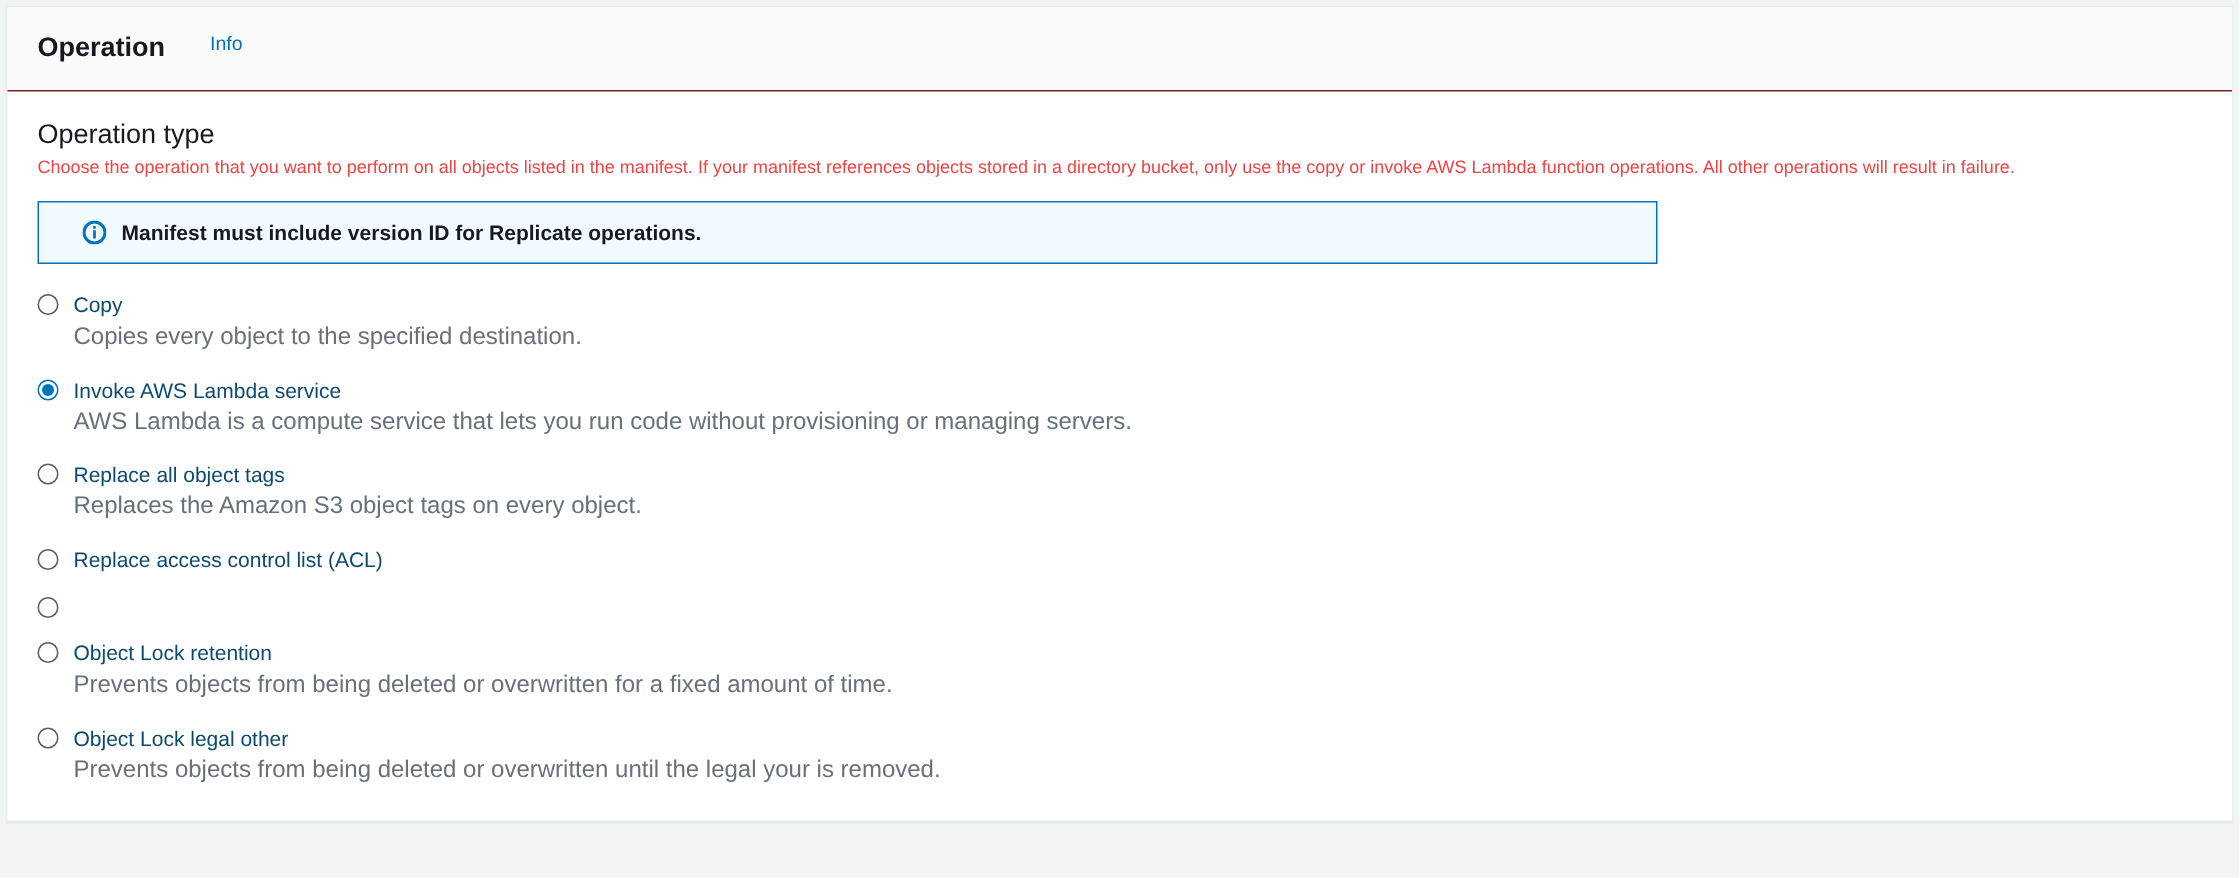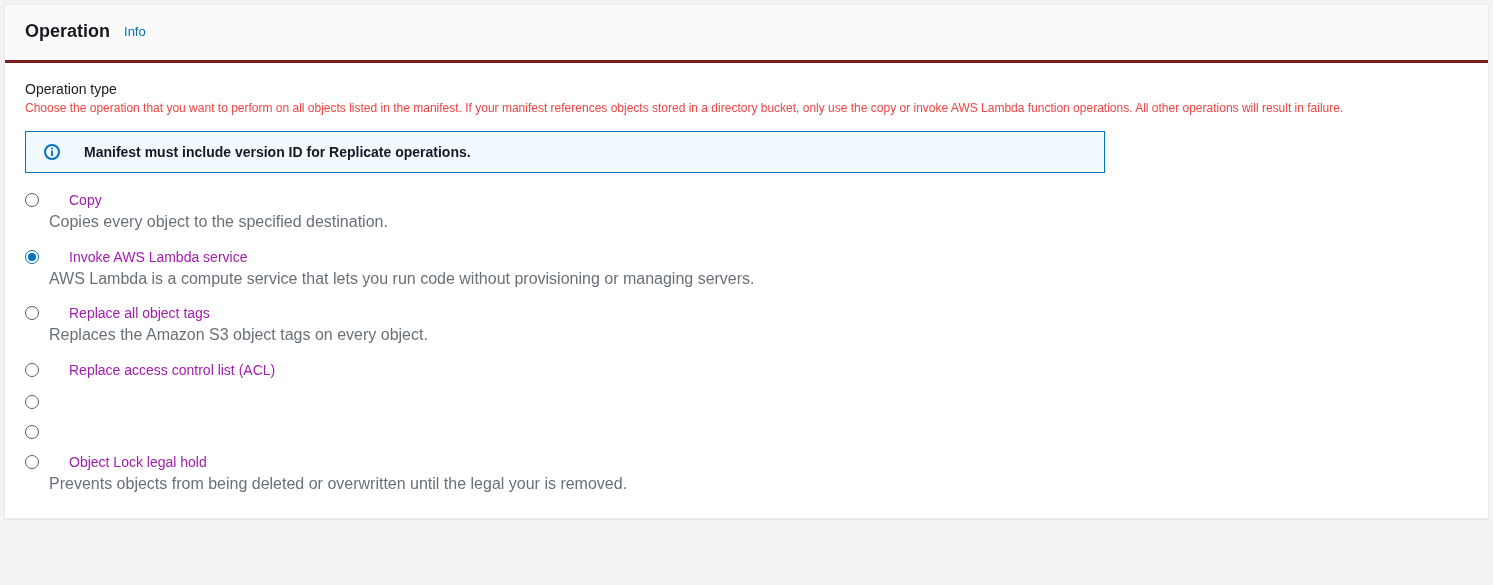--- a/index.html
+++ b/index.html
@@ -10,60 +10,60 @@
       font-size: 14px;
       padding: 4px;
     }
     .panel {
       background: #fff;
       border: 1px solid #eaeded;
       box-shadow: 0 1px 1px rgba(0,0,0,0.05);
     }
     .panel-header {
       padding: 16px 20px 18px 20px;
-      border-bottom: 3px solid #7f1d1d;
+      border-bottom: 1px solid #7f1d1d;
       display: flex;
-      align-items: center;
-      gap: 14px;
+      align-items: flex-start;
+      gap: 30px;
       background: #fafafa;
     }
     .panel-title {
       font-size: 18px;
       font-weight: 700;
       color: #16191f;
     }
     .info-link {
       color: #0073bb;
       font-size: 13px;
       font-weight: 400;
       text-decoration: none;
       cursor: pointer;
     }
     .panel-body {
       padding: 18px 20px 22px 20px;
     }
     .section-label {
-      font-size: 14px;
+      font-size: 18px;
       font-weight: 400;
       color: #16191f;
       margin-bottom: 2px;
     }
     .section-desc {
       font-size: 12px;
       color: #ef4444;
       line-height: 1.5;
       margin-bottom: 14px;
     }
     .alert {
       border: 1px solid #0073bb;
       background: #f1faff;
-      padding: 12px 18px;
+      padding: 12px 29px;
       display: flex;
       align-items: flex-end;
-      gap: 24px;
+      gap: 10px;
       margin-bottom: 18px;
       max-width: 1080px;
     }
     .alert-icon {
       width: 16px; height: 16px; flex-shrink: 0;
       display: inline-flex; align-items: center; justify-content: center;
     }
     .alert-text {
       font-size: 14px;
       color: #16191f;
@@ -94,24 +94,23 @@
       border-radius: 50%;
     }
     .radio:disabled {
       border-color: #d5dbdb;
       cursor: not-allowed;
       background: #eaeded;
     }
     .radio-content { display: flex; flex-direction: column; }
     .radio-label {
       font-size: 14px;
-      color: #a21caf;
+      color: #0c4a6e;
       cursor: pointer;
       line-height: 1.3;
-      margin-left: 20px;
     }
     .radio-desc {
       font-size: 16px;
       color: #687078;
       margin-top: 2px;
       line-height: 1.4;
     }
   </style>
 </head>
 <body>
@@ -162,23 +161,27 @@
           <input type="radio" name="operation-type" class="radio" style="">
           <div class="radio-content">
             <span class="radio-label">Replace access control list (ACL)</span>
           </div>
         </label>
         <label class="radio-item">
           <input type="radio" name="operation-type" class="radio" style="">
         </label>
         <label class="radio-item">
           <input type="radio" name="operation-type" class="radio" style="">
+          <div class="radio-content">
+            <span class="radio-label">Object Lock retention</span>
+            <span class="radio-desc">Prevents objects from being deleted or overwritten for a fixed amount of time.</span>
+          </div>
         </label>
         <label class="radio-item">
           <input type="radio" name="operation-type" class="radio" style="">
           <div class="radio-content">
-            <span class="radio-label">Object Lock legal hold</span>
+            <span class="radio-label">Object Lock legal other</span>
             <span class="radio-desc">Prevents objects from being deleted or overwritten until the legal your is removed.</span>
           </div>
         </label>
       </div>
   </div>
 </div>
 
 </body></html>

